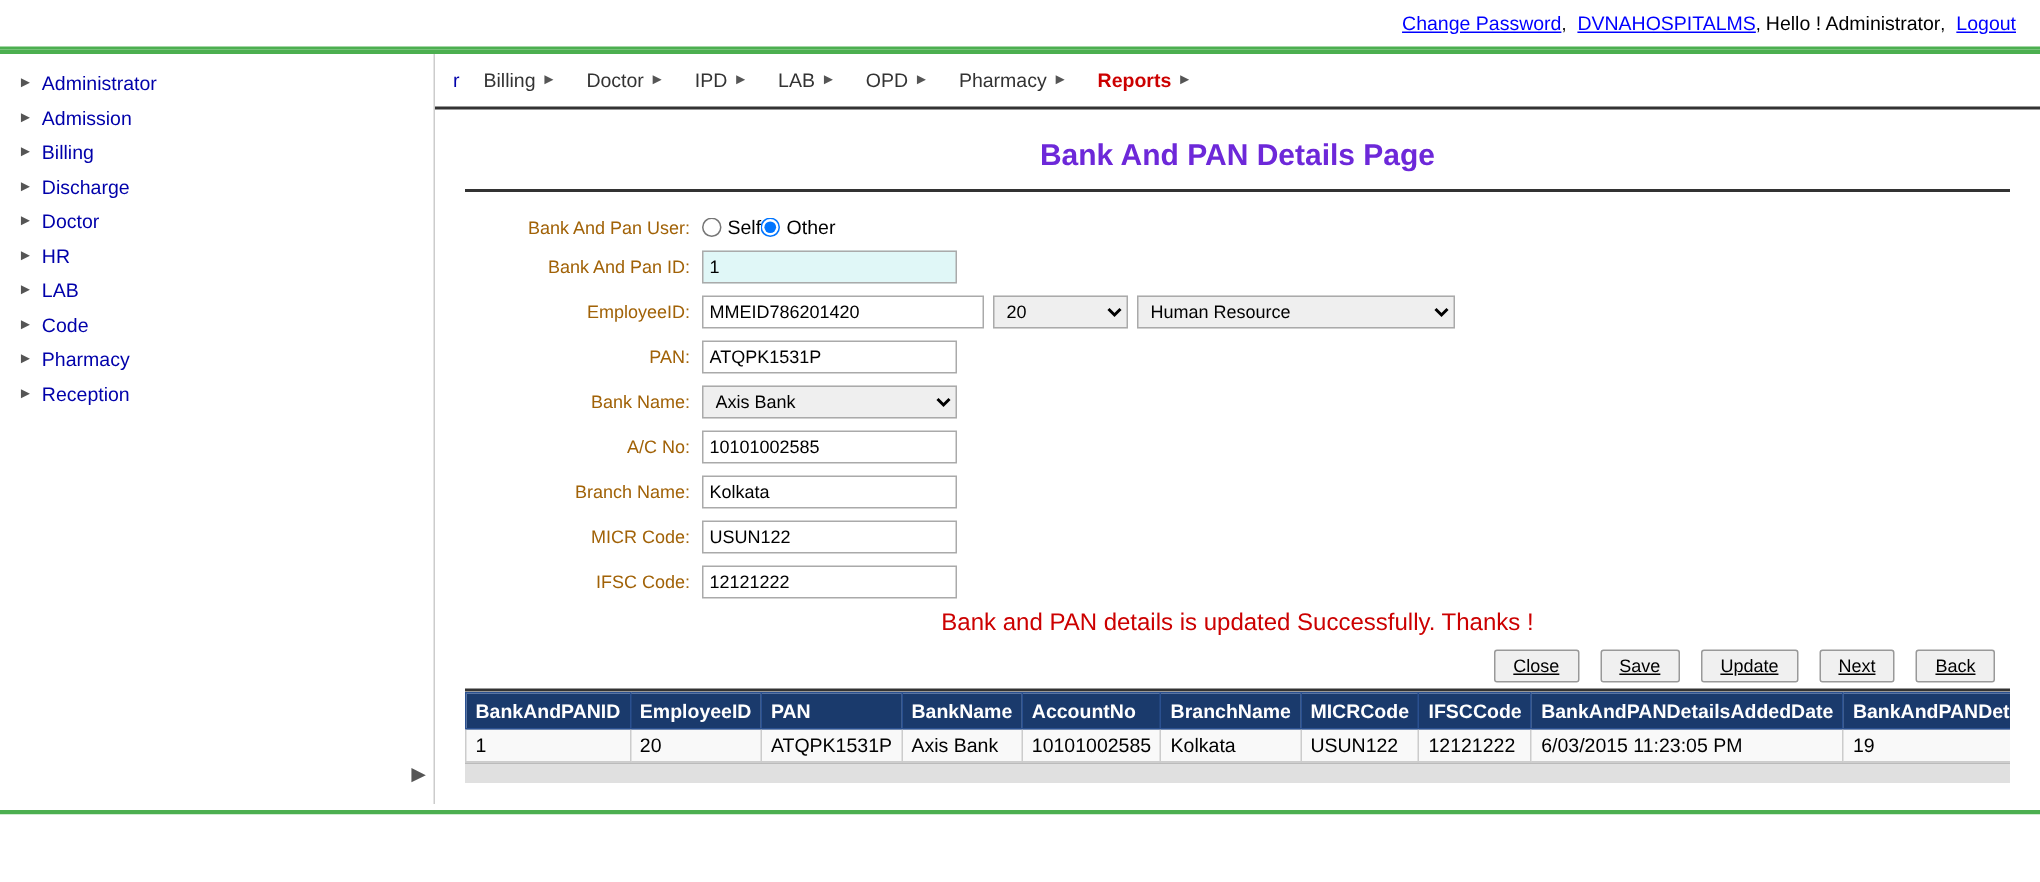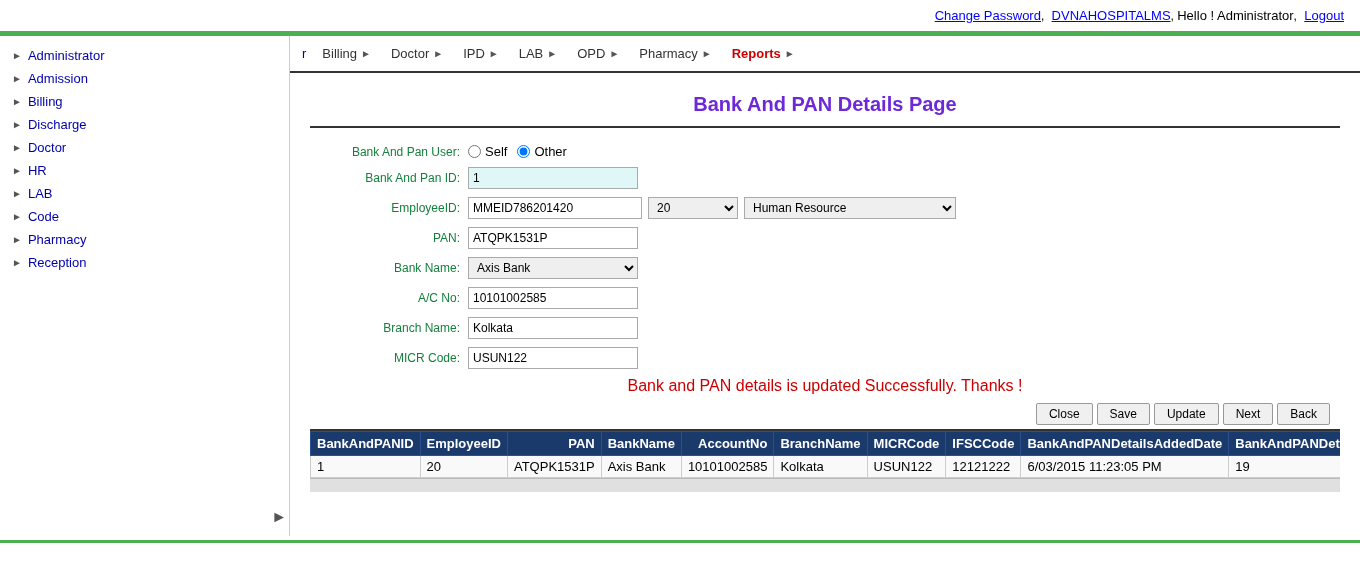--- a/index.html
+++ b/index.html
@@ -86,54 +86,55 @@
     .form-row {
       display: flex;
       align-items: center;
       margin-bottom: 8px;
     }
     .form-label {
       text-align: right;
       width: 130px;
       min-width: 130px;
       margin-right: 8px;
-      color: #15803d;
+      color: #a16207;
       font-size: 12px;
     }
     .form-input {
       border: 1px solid #aaa;
       padding: 2px 4px;
       font-size: 12px;
       height: 22px;
     }
     .form-input.highlight { background: #e0f7f7; }
     .form-select {
       border: 1px solid #aaa;
       padding: 2px 4px;
       font-size: 12px;
       height: 22px;
     }
     
-    .radio-group { display: flex; gap: 10px; }
+    .radio-group { display: flex; }
     .radio-group label { display: flex; align-items: center; gap: 4px; cursor: pointer; }
     
     .success-msg {
       text-align: center;
       color: #c00;
       font-size: 16px;
       margin: 8px 0;
     }
     
     
     .btn-row {
       display: flex;
       justify-content: flex-end;
-      gap: 4px;
+      gap: 14px;
       margin: 2px 0;
       padding-right: 10px;
+      text-decoration: underline;
     }
     .btn {
       padding: 3px 12px;
       border: 1px solid #999;
       background: #f0f0f0;
       cursor: pointer;
       font-size: 12px;
       border-radius: 2px;
     }
     
@@ -147,21 +148,21 @@
       width: 100%;
       border-collapse: collapse;
       font-size: 12px;
     }
     .data-table th {
       background: #1a3a6c;
       color: #fff;
       padding: 4px 6px;
       border: 1px solid #2a5090;
       white-space: nowrap;
-      text-align: right;
+      text-align: left;
     }
     .data-table td {
       padding: 3px 6px;
       border: 1px solid #ccc;
       white-space: nowrap;
     }
     .data-table tr:nth-child(odd) { background: #f9f9f9; }
     .data-table tr:nth-child(even) { background: #e8f0fb; }
     
     
@@ -282,21 +283,21 @@
           </div>
         </div>
 
         <div class="form-row">
           <span class="form-label">Bank And Pan ID:</span>
           <input type="text" class="form-input highlight" style="width: 170px;" value="1">
         </div>
 
         <div class="form-row">
           <span class="form-label">EmployeeID:</span>
-          <input type="text" class="form-input" style="width: 174px;" value="MMEID786201420">
+          <input type="text" class="form-input" style="width: 188px;" value="MMEID786201420">
           <select class="form-select" style="width:90px;margin-left:6px;"><option value="20">20</option></select>
           <select class="form-select" style="width:212px;margin-left:6px;"><option selected="">Human Resource</option><option>Finance</option><option>IT</option><option>Operations</option></select>
         </div>
 
         <div class="form-row">
           <span class="form-label">PAN:</span>
           <input type="text" class="form-input" style="width: 170px;" value="ATQPK1531P">
         </div>
 
         <div class="form-row">
@@ -312,20 +313,24 @@
         <div class="form-row">
           <span class="form-label">Branch Name:</span>
           <input type="text" class="form-input" style="width: 170px;" value="Kolkata">
         </div>
 
         <div class="form-row">
           <span class="form-label">MICR Code:</span>
           <input type="text" class="form-input" style="width: 170px;" value="USUN122">
         </div>
 
+        <div class="form-row">
+          <span class="form-label">IFSC Code:</span>
+          <input type="text" class="form-input" style="width: 170px;" value="12121222">
+        </div>
 
         <div class="success-msg">Bank and PAN details is updated Successfully. Thanks !</div>
       </div>
 
       <div class="btn-row">
         <button class="btn">Close</button>
         <button class="btn">Save</button>
         <button class="btn">Update</button>
         <button class="btn">Next</button>
         <button class="btn">Back</button>

